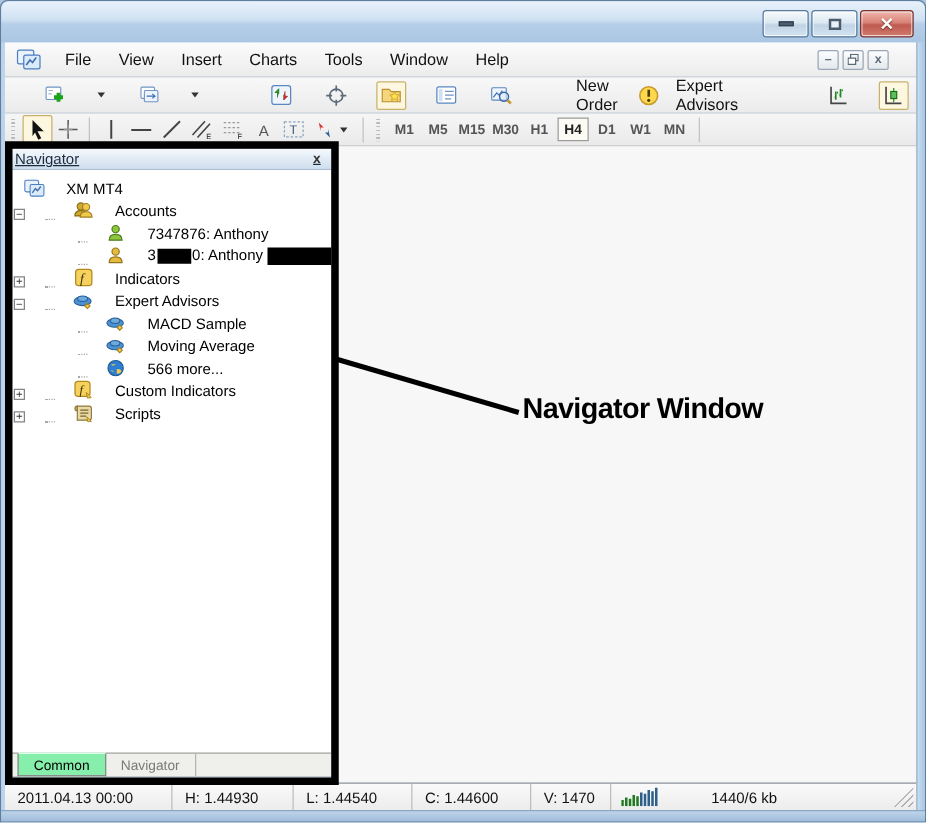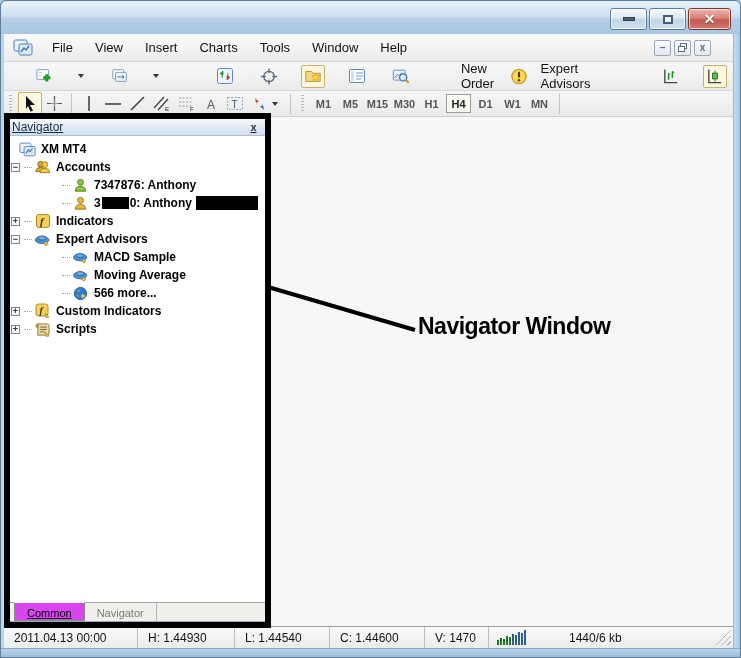--- a/index.html
+++ b/index.html
@@ -59,38 +59,38 @@
 
   
   .nav-panel { position:absolute; left:4px; top:117px; width:261px; height:504px;
     background:#fff; border:1px solid #9aa8b8; }
   .nav-title { position:absolute; top:0; left:0; right:0; height:17px;
     background:linear-gradient(#f5f9fd,#cfdeee); border-bottom:1px solid #a7bed4;
     display:flex; align-items:center; font-size:12px; color:#1c2c3e; padding-left:6px;text-decoration:underline; }
   .nav-close { margin-left:auto; margin-right:5px; font-size:11px; font-weight:bold; color:#333;
     width:13px; text-align:center; cursor:default; }
   .nav-tree { position:absolute; top:17px; left:0; right:0; bottom:19px; padding-top:4px; overflow:hidden; }
-  .tree-row { display:flex; align-items:center; height:18px; font-size:12px; font-weight:700; color:#000; }
+  .tree-row { display:flex; align-items:flex-end; height:18px; font-size:12px; font-weight:400; color:#000;gap:12px; }
   .tree-row .tlabel { margin-left:5px; white-space:nowrap; }
   .lvl0 { padding-left:13px; }
   .lvl1 { padding-left:5px; }
   .lvl2 { padding-left:56px; }
   .expand { width:9px; height:9px; border:1px solid #848484; background:#fff; font-size:9px;
     line-height:7px; text-align:center; color:#333; margin-right:4px; flex:none; cursor:default; }
   .conn { width:8px; border-bottom:1px dotted #a8a8a8; margin-right:2px; flex:none; }
   .ticon { width:17px; height:16px; flex:none; display:flex; align-items:center; justify-content:center; }
   .redact { display:inline-block; background:#000; vertical-align:middle; }
   .redact.r1 { width:27px; height:12px; margin:0 1px; }
   .redact.r2 { width:62px; height:14px; margin-left:4px; }
 
   .nav-tabs { position:absolute; bottom:0; left:0; right:0; height:19px; background:#efefec;
     border-top:1px solid #a5a5a5; display:flex; align-items:stretch; font-size:11px; }
   .tab { padding:2px 12px 0; display:flex; align-items:center; }
-  .tab.active { background:#d946ef; border:1px solid #8a8a8a; border-top:1px solid #fff; margin-top:-1px;
-    color:#000; margin-left:8px;text-decoration:underline; }
+  .tab.active { background:#86efac; border:1px solid #8a8a8a; border-top:1px solid #fff; margin-top:-1px;
+    color:#000; margin-left:8px; }
   .tab.inactive { color:#7a7a7a; border-right:1px solid #b5b5b5; }
 
   
   .statusbar { position:absolute; bottom:9px; left:3px; right:7px; height:22px;
     background:linear-gradient(#fafafa,#ececec); border-top:1px solid #9d9d9d;
     display:flex; align-items:center; font-size:12px; color:#111; }
   .seg { height:100%; display:flex; align-items:center; padding-left:10px; border-right:1px solid #bdbdbd; }
   .seg.s-date { width:134px; } .seg.s-o { width:97px; } .seg.s-h { width:97px; }
   .seg.s-l { width:95px; } .seg.s-c { width:95px; } .seg.s-v { width:63px; border-right:none; }
   .seg.s-net { border-left:1px solid #bdbdbd; border-right:none; padding-left:8px; gap:10px; }

